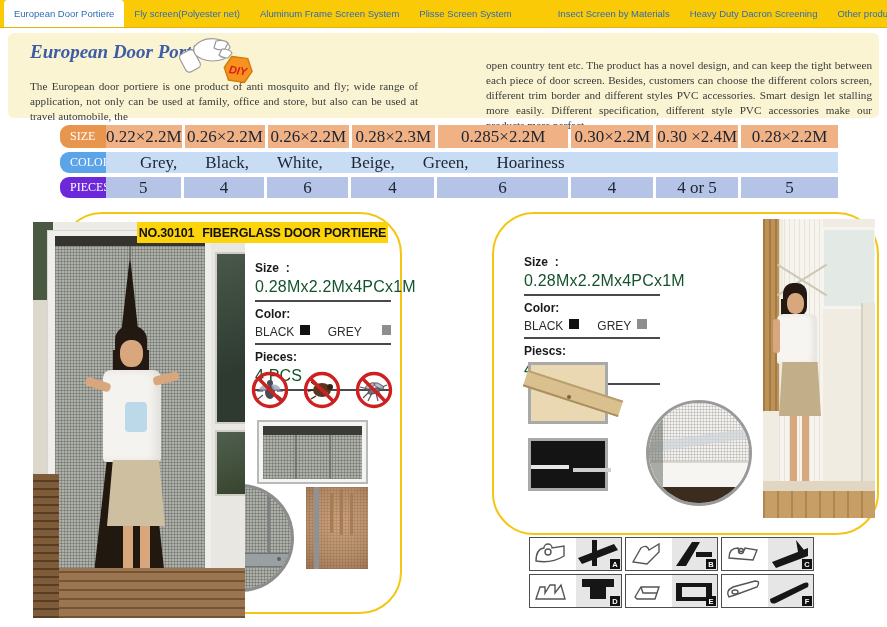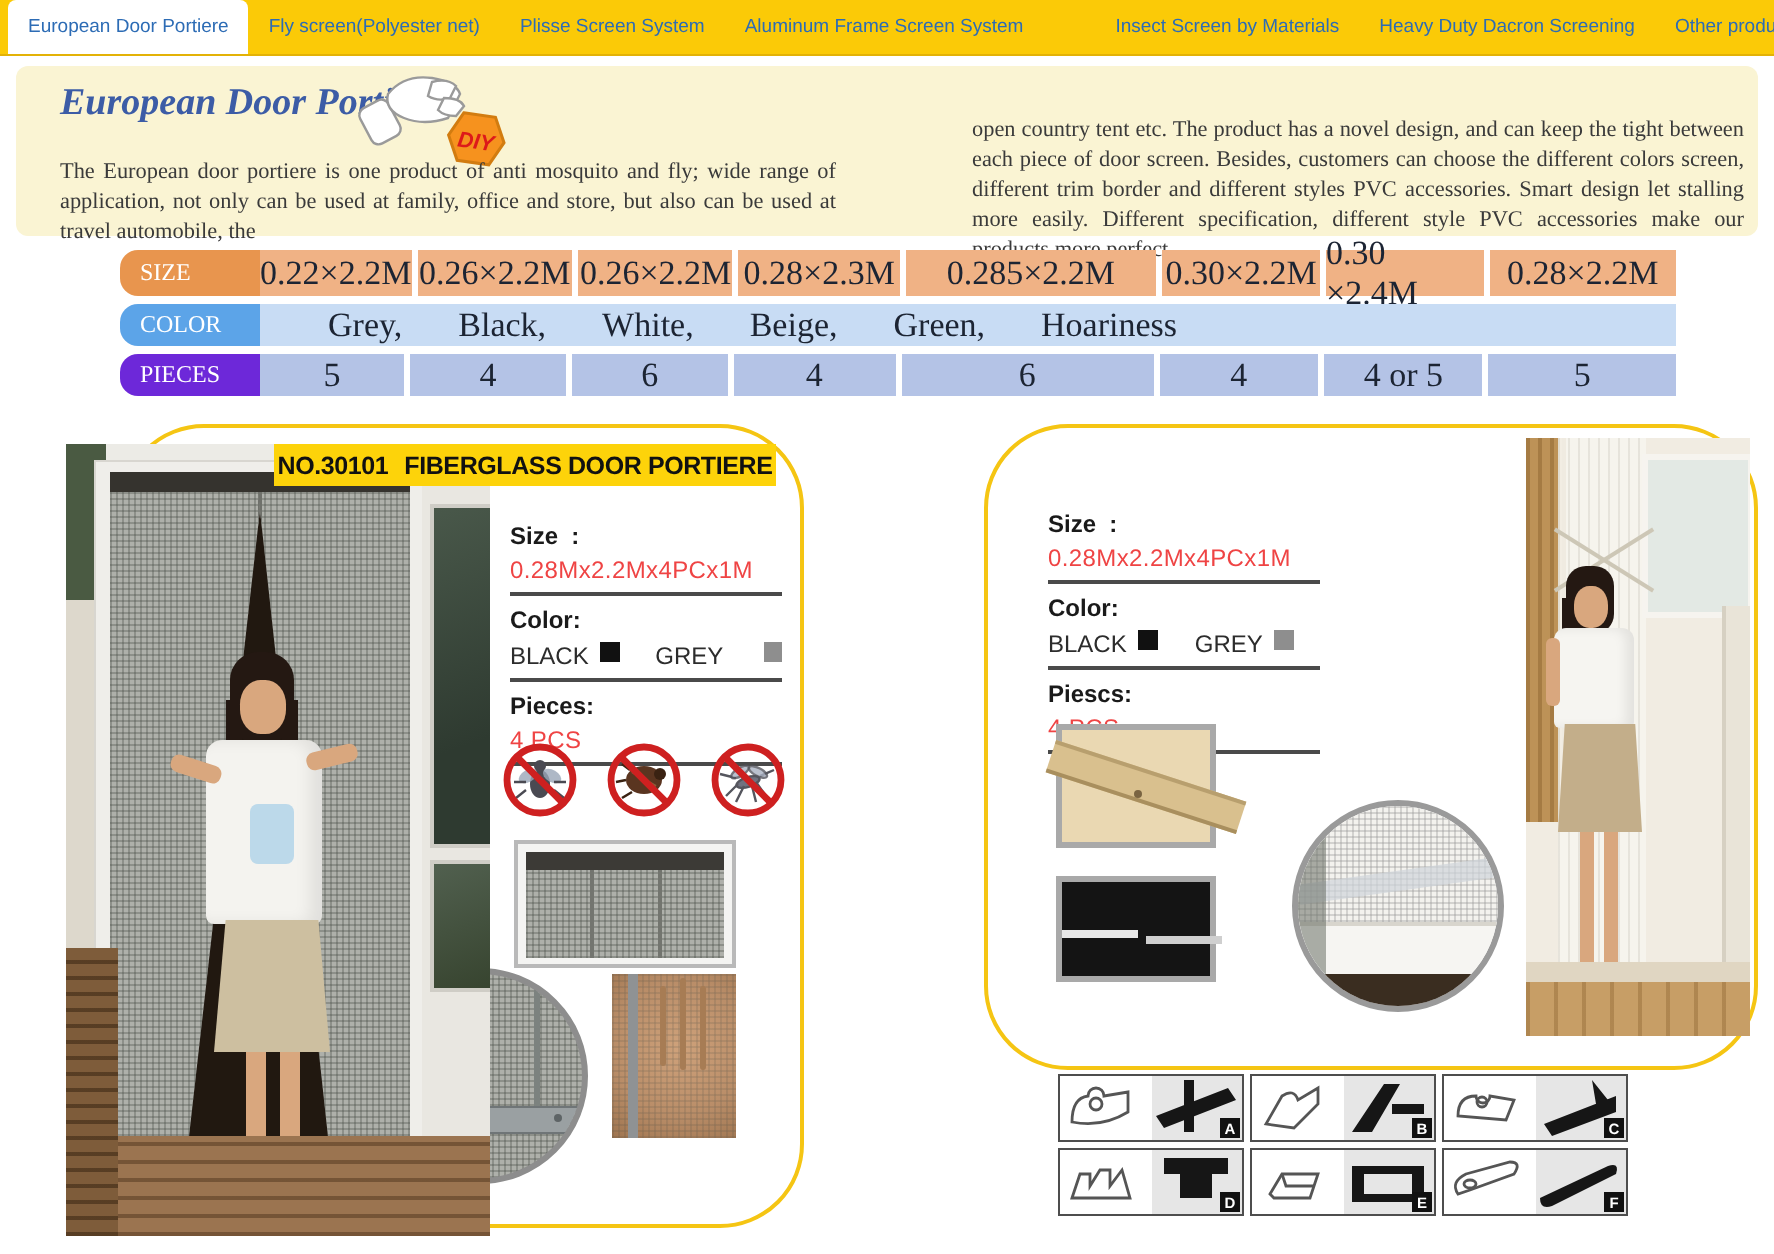--- a/index.html
+++ b/index.html
@@ -17,39 +17,39 @@
   .intro-title{position:absolute;left:22px;top:8px;font-family:"Liberation Serif",serif;
        font-style:italic;font-weight:bold;font-size:19px;color:#3c5ca6;}
   .diy-wrap{position:absolute;left:170px;top:0px;width:80px;height:64px;}
   .para{position:absolute;font-family:"Liberation Serif",serif;font-size:11.2px;line-height:15px;
        color:#3a3a3a;text-align:justify;}
   .para.left{left:22px;top:35px;width:388px;}
   .para.right{left:478px;top:14px;width:386px;}
   
   .spec{position:absolute;left:60px;top:125px;width:778px;}
   .srow{display:flex;margin-bottom:4px;}
-  .slabel{width:70px;color:#fff;font-size:12px;font-family:"Liberation Serif",serif;
+  .slabel{width:46px;color:#fff;font-size:12px;font-family:"Liberation Serif",serif;
        display:flex;align-items:center;padding-left:10px;border-radius:9px 0 0 9px;box-sizing:border-box;}
   .svals{flex:1;display:flex;gap:3px;}
   .scell{display:flex;align-items:center;justify-content:center;
        font-family:"Liberation Serif",serif;font-size:17px;color:#1c2433;}
   .row-size  .slabel{background:#e8954e;} .row-size  .scell{background:#f0b285;height:23px;}
   .row-color .slabel{background:#5ca4e8;} .row-color .scell{background:#c8dcf4;height:21px;}
   .row-piece .slabel{background:#6d28d9;} .row-piece .scell{background:#b4c3e6;height:21px;}
   .colorcell{justify-content:flex-start;padding-left:34px;gap:28px;}
   
   .panel{position:absolute;border:2px solid #f5c513;border-radius:42px;background:#fff;z-index:1;}
   .panel.pl{left:60px;top:212px;width:338px;height:398px;}
   .panel.pr{left:492px;top:212px;width:383px;height:319px;}
   .banner{position:absolute;height:21px;background:#fdd30a;color:#111;font-weight:bold;
        font-size:12.5px;display:flex;align-items:center;justify-content:center;z-index:4;letter-spacing:-.2px;}
   .banner .code{margin-right:8px;}
   .details{position:absolute;width:136px;z-index:3;font-size:12px;color:#222;}
   .dlabel{font-weight:bold;font-size:12px;color:#1a1a1a;white-space:pre-wrap;margin-top:5px;}
-  .dvalue{font-size:12px;color:#ef4444;margin-top:3px;letter-spacing:.2px;}
+  .dvalue{font-size:16px;color:#14532d;margin-top:3px;letter-spacing:.2px;}
   .rule{height:2px;background:#4a4a4a;margin-top:4px;}
   .colorline{display:flex;align-items:flex-start;gap:6px;margin-top:4px;font-size:12px;color:#2c2c2c;}
   .swatch{width:10px;height:10px;display:inline-block;}
   .swatch.black{background:#111;} .swatch.grey{background:#8e8e8e;margin-left:14px;}
   .swatch.grey2{background:#8e8e8e;margin-left:10px;}
   
   .noicons{position:absolute;left:251px;top:371px;display:flex;gap:14px;z-index:3;}
   
   .imgbox{position:absolute;z-index:3;box-sizing:border-box;}
   .mesh{background-color:#aeb0aa;
@@ -78,22 +78,22 @@
   .circleimg{border-radius:50%;overflow:hidden;}
 </style>
 </head>
 <body>
 
 <div class="canvas">
 
   <nav class="nav">
     <div class="tab active">European Door Portiere</div>
     <div class="tab">Fly screen(Polyester net)</div>
+    <div class="tab">Aluminum Frame Screen System</div>
     <div class="tab">Plisse Screen System</div>
-    <div class="tab">Aluminum Frame Screen System</div>
     <div class="tab sp">Insect Screen by Materials</div>
     <div class="tab">Heavy Duty Dacron Screening</div>
     <div class="tab">Other products</div>
 
   </nav>
 
   <section class="intro">
     <div class="intro-title">European Door Portiere</div>
     <div class="diy-wrap">
       <svg width="80" height="64" viewBox="0 0 80 64">

